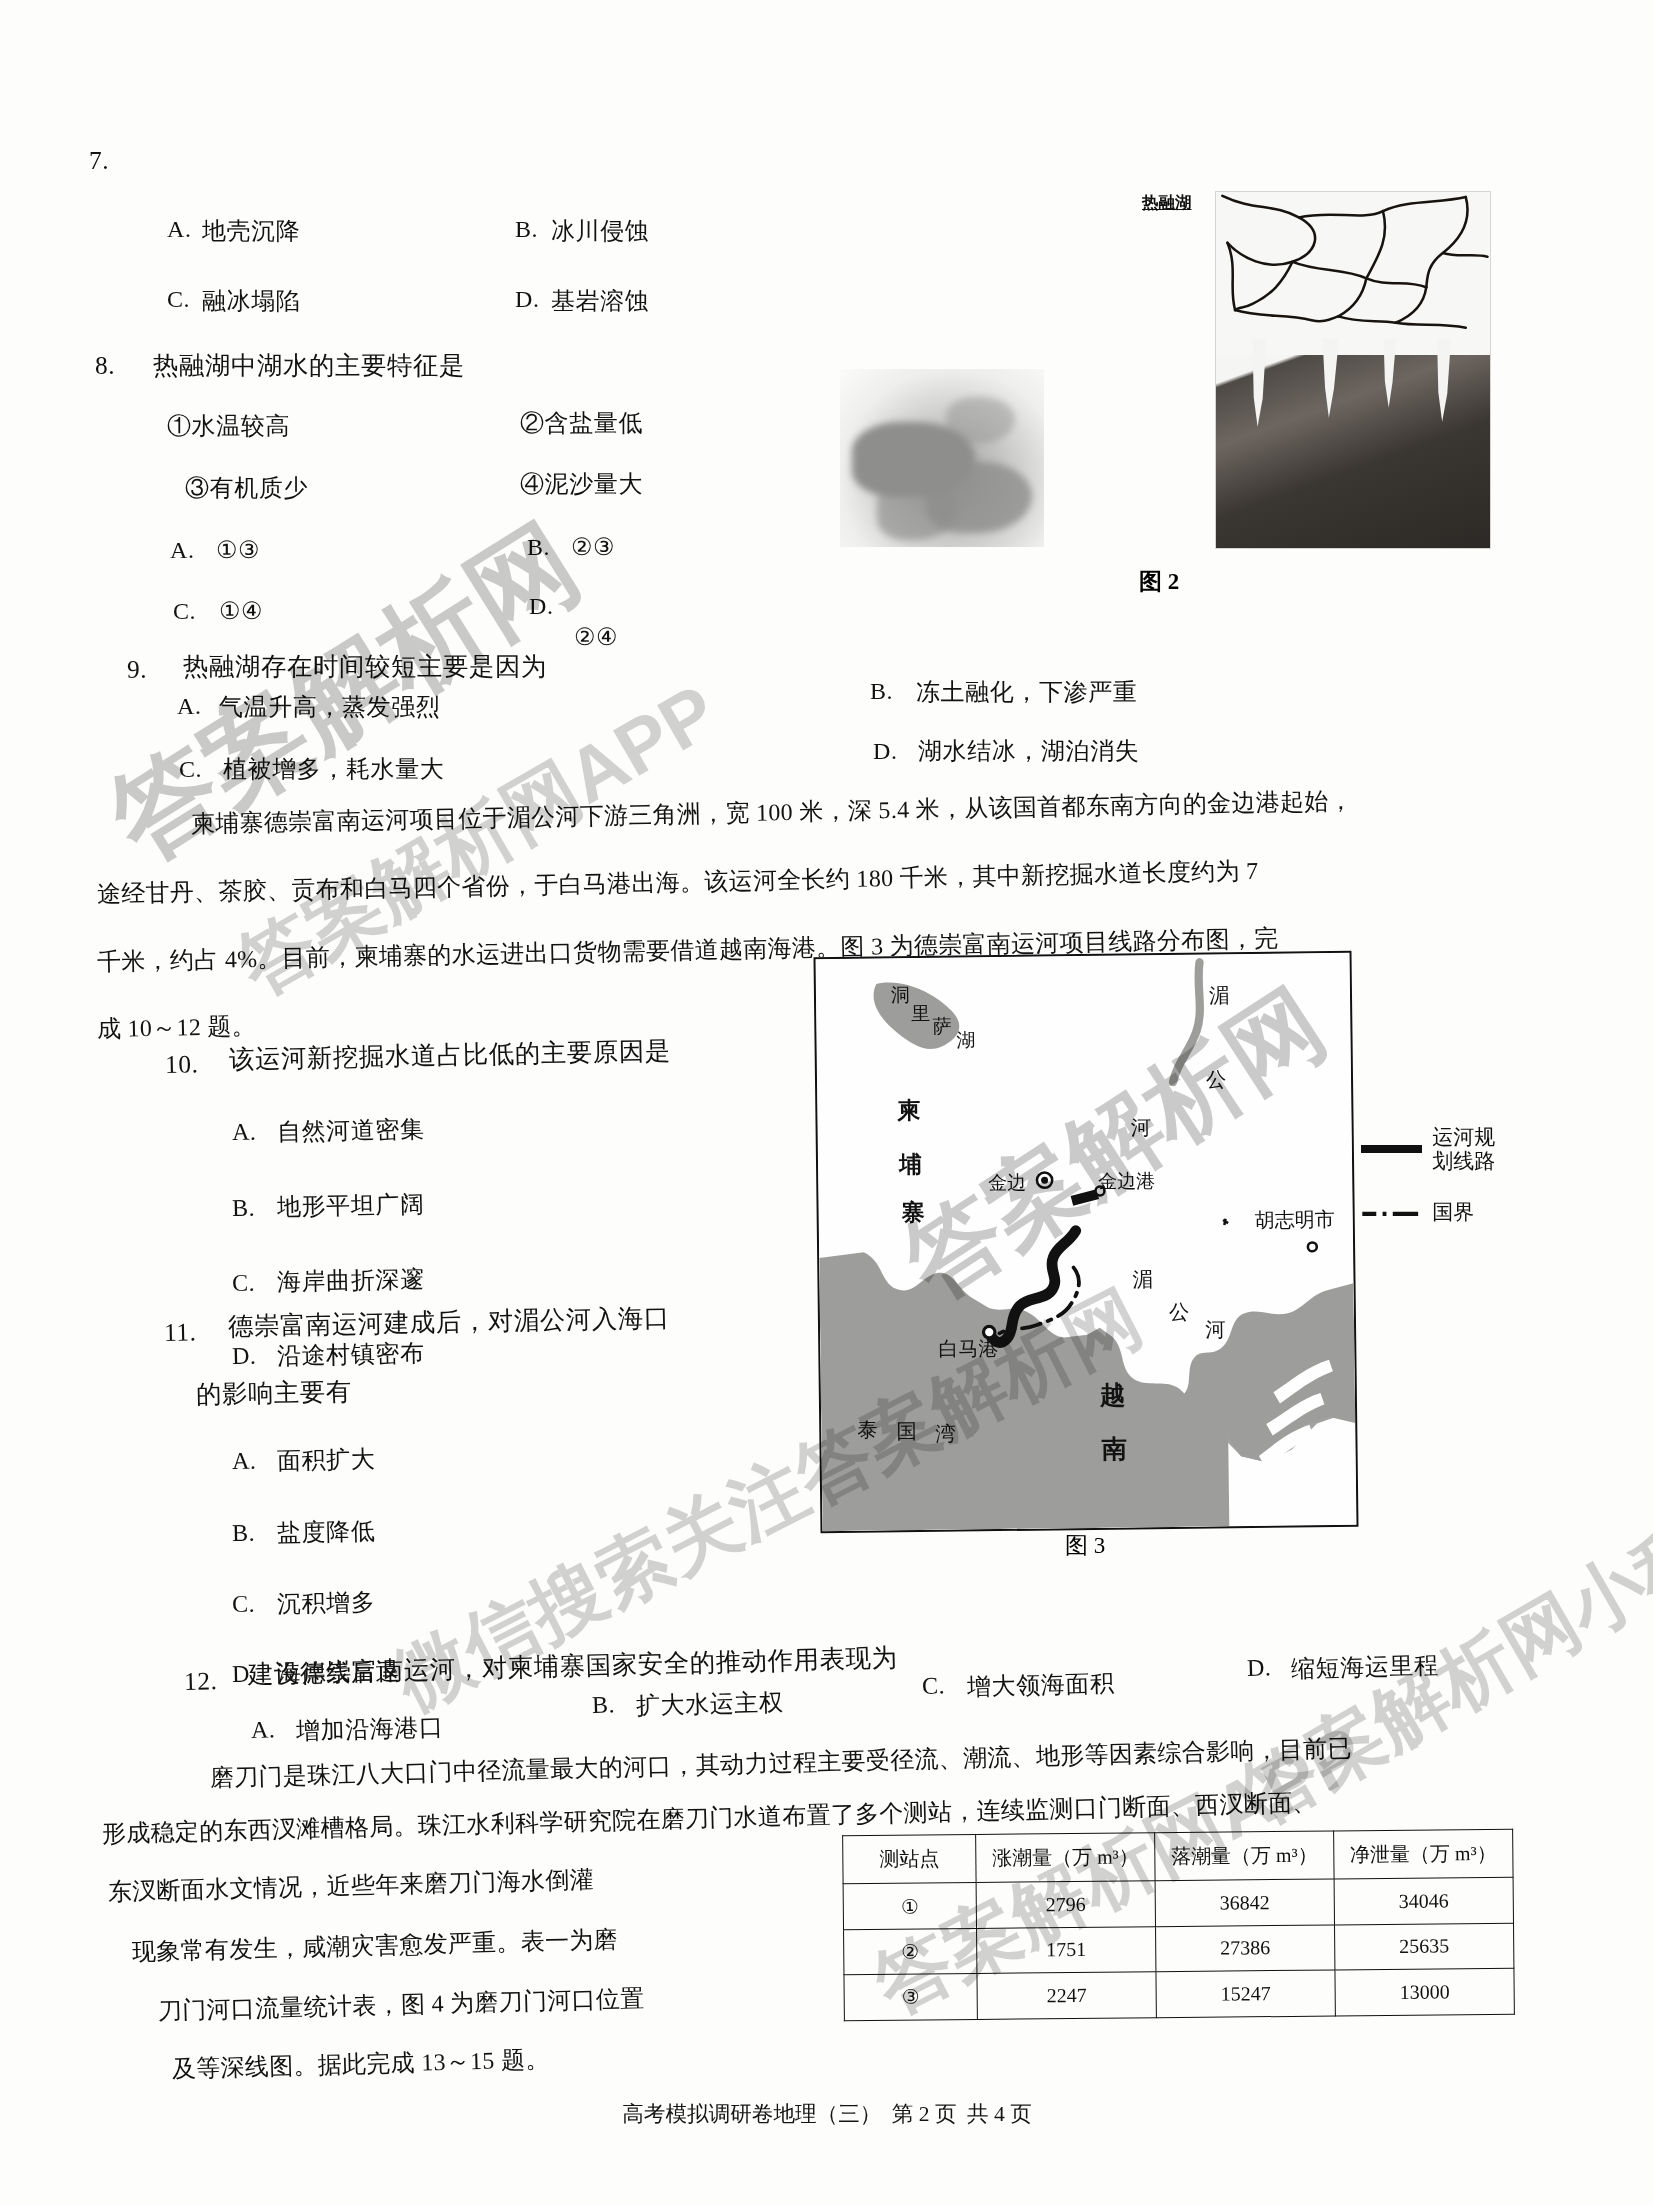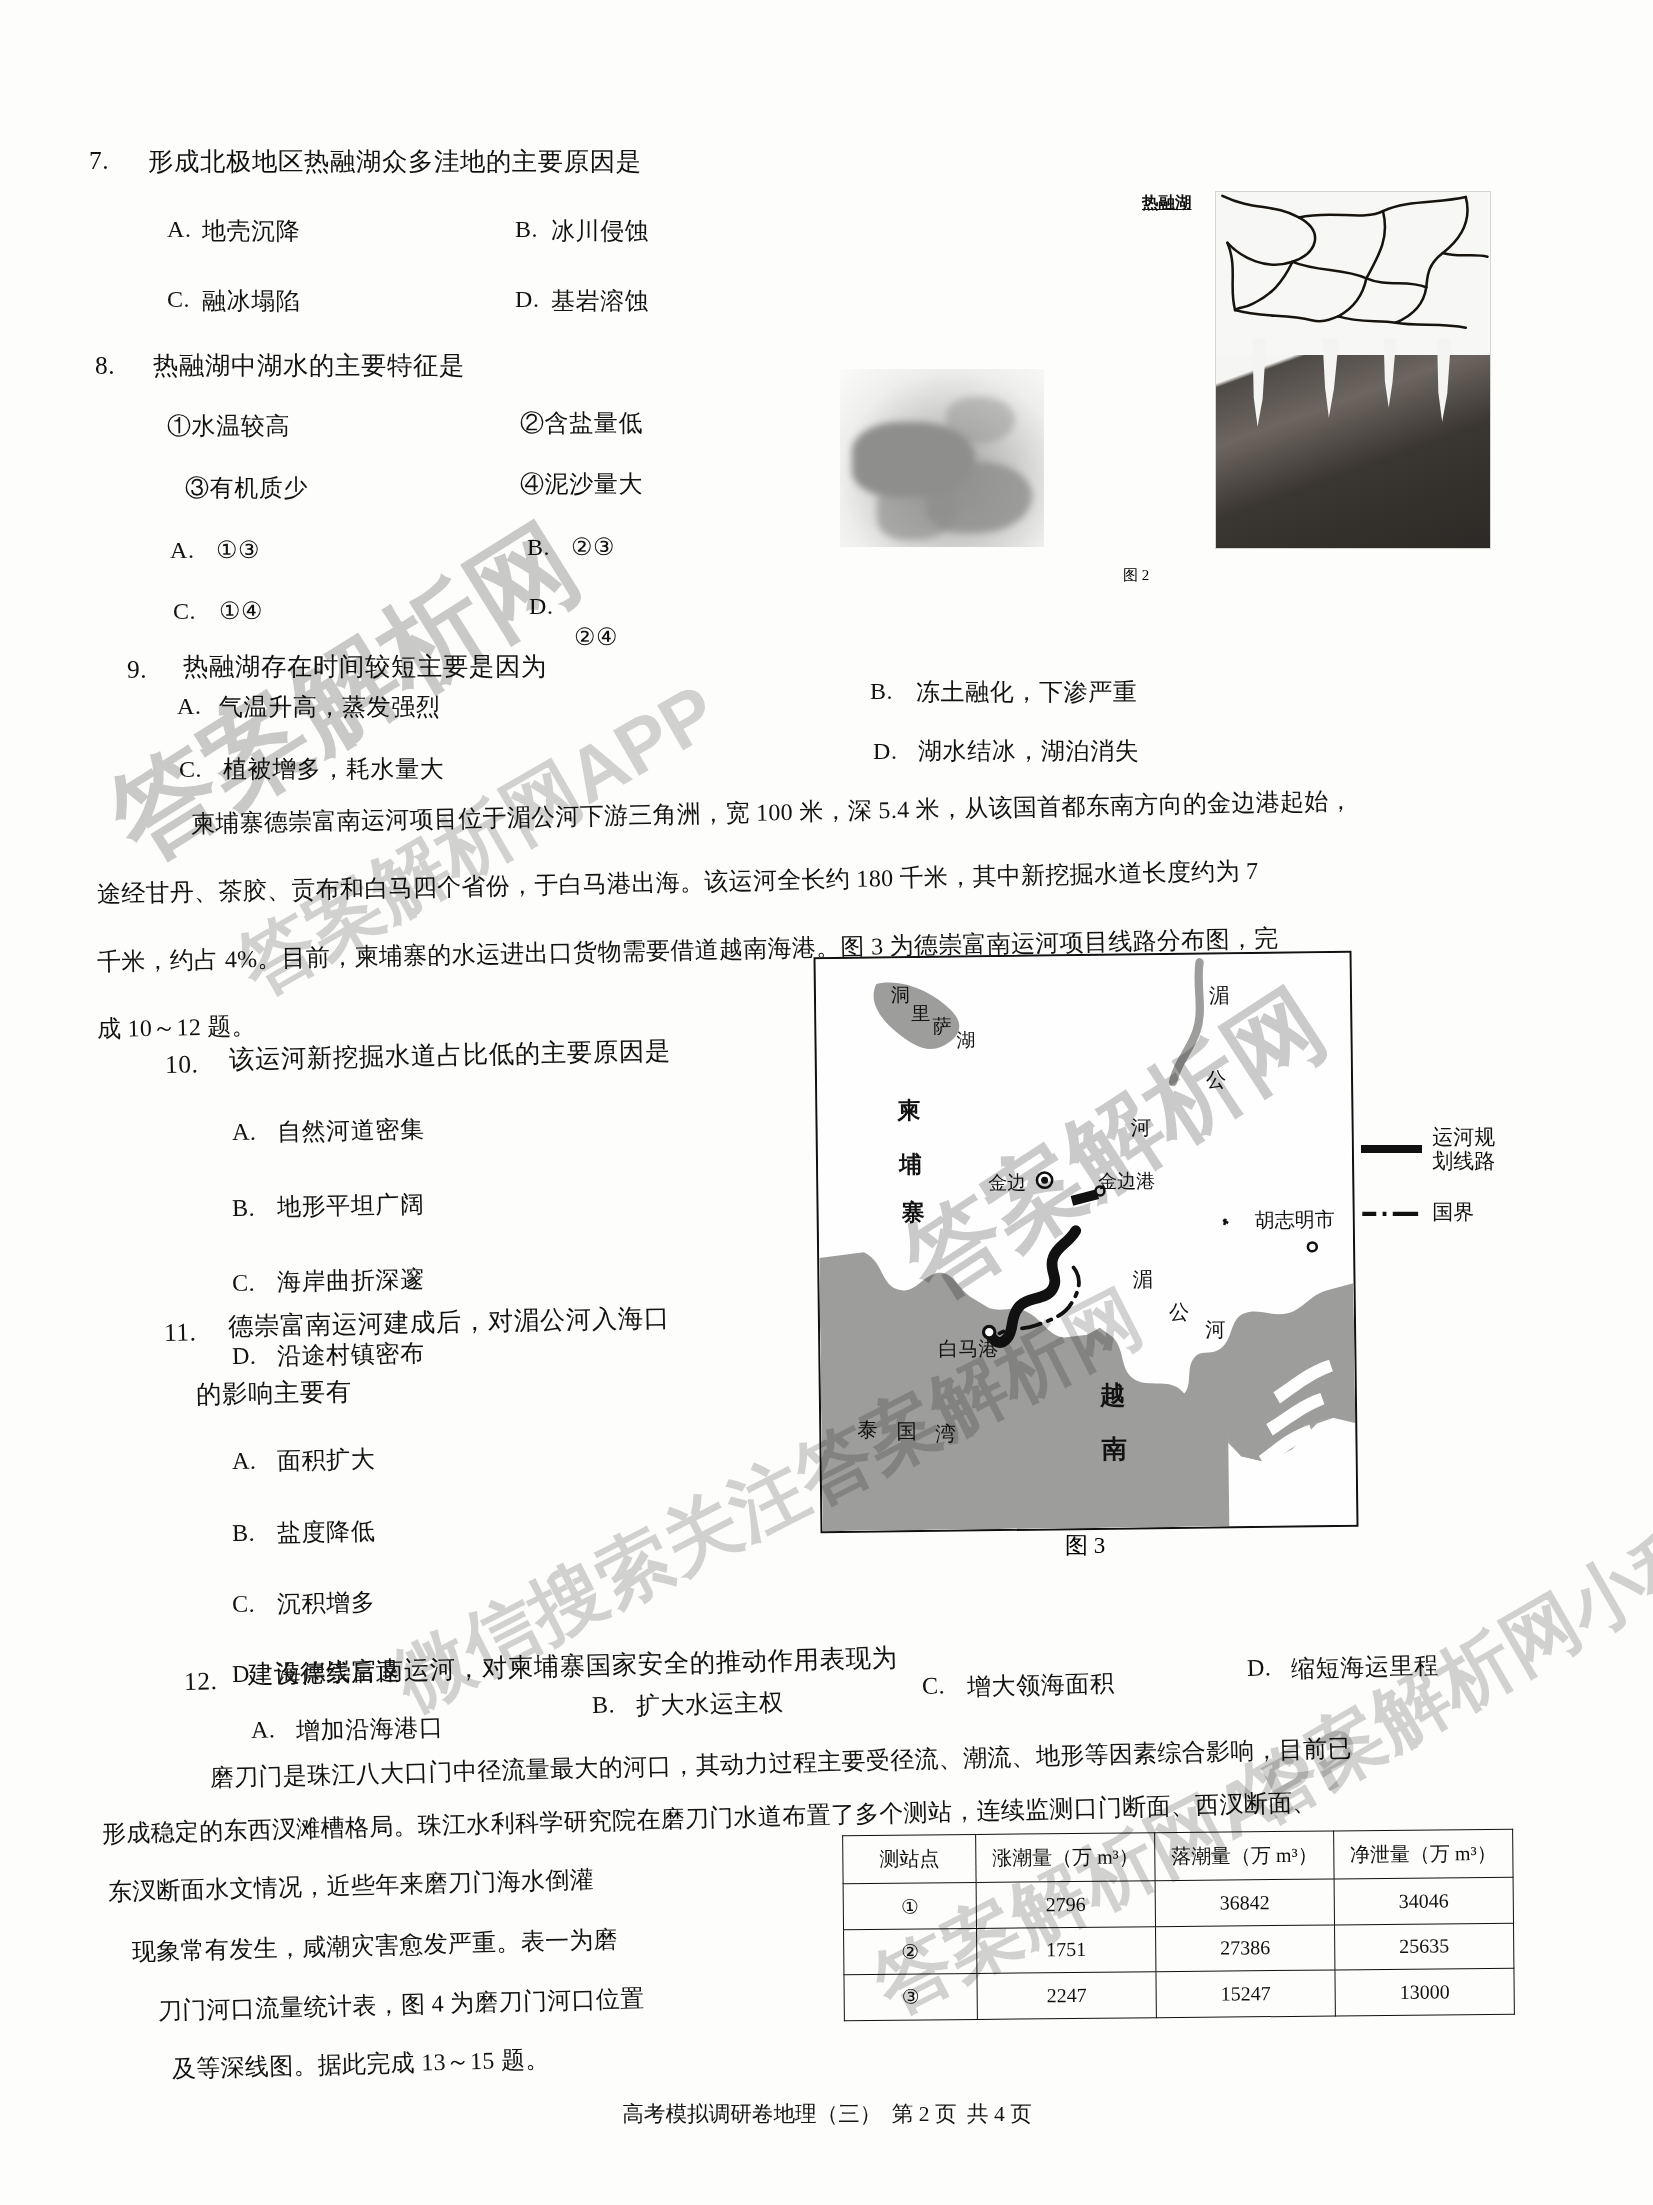--- a/index.html
+++ b/index.html
@@ -34,21 +34,21 @@
   .photoR .cracks{position:absolute;left:0;top:0;width:100%;height:46%;}
   .photoR .icicles{position:absolute;left:4%;top:41%;width:92%;height:26%;}
   .photoL{
     position:absolute;left:19px;top:191px;width:204px;height:178px;
     background:radial-gradient(ellipse at 55% 62%,#9b9b99 0%,#c9c9c7 38%,#eeeeec 70%,#fbfbf9 100%);
     filter:blur(0.2px);
   }
   .photoL .blob{position:absolute;background:#8e8e8c;border-radius:45% 55% 60% 40%;filter:blur(3.8px);}
   .lbl-rrh{position:absolute;left:321px;top:14px;font-size:16.5px;font-weight:bold;
            font-family:"Liberation Sans","DejaVu Sans",sans-serif;color:#111;text-decoration:underline;}
-  .fig2cap{position:absolute;left:302px;top:388px;font-size:15px;}
+  .fig2cap{position:absolute;left:318px;top:388px;font-size:23px;font-weight:bold;}
 
   
   #fig3{position:absolute;left:817px;top:954px;width:534px;height:592px;}
   .mapbox{position:absolute;left:0;top:0;width:534px;height:572px;
           border:2.5px solid #111;background:#fefefe;
           transform:rotate(-0.7deg);overflow:hidden;}
   .fig3cap{position:absolute;left:248px;top:576px;font-size:23px;}
   
   #legend{position:absolute;left:1361px;top:1126px;width:254px;text-align:center;}
   .lg-row{display:flex;align-items:center;margin-bottom:28px;}
@@ -80,21 +80,20 @@
   .wm2{position:absolute;color:#000;opacity:0.17;font-weight:bold;
       font-family:"Liberation Sans","DejaVu Sans",sans-serif;
       white-space:nowrap;pointer-events:none;user-select:none;}
 </style>
 </head>
 <body>
 
 <div class="page">
 
   <div class="tx qhead" style="left:89px;top:146px;">7.</div>
-  <div class="tx qhead" style="left:148px;top:145px;">形成北极地区热融湖众多洼地的主要原因是</div>
 
   <div class="tx qopt" style="left:167px;top:216px;">A.</div>
   <div class="tx qopt" style="left:202px;top:215px;">地壳沉降</div>
   <div class="tx qopt" style="left:515px;top:216px;">B.</div>
   <div class="tx qopt" style="left:551px;top:215px;font-family:Liberation Serif, serif;">冰川侵蚀</div>
 
   <div class="tx qopt" style="left:167px;top:286px;">C.</div>
   <div class="tx qopt" style="left:202px;top:285px;">融冰塌陷</div>
   <div class="tx qopt" style="left:515px;top:286px;">D.</div>
   <div class="tx qopt" style="left:551px;top:285px;">基岩溶蚀</div>

